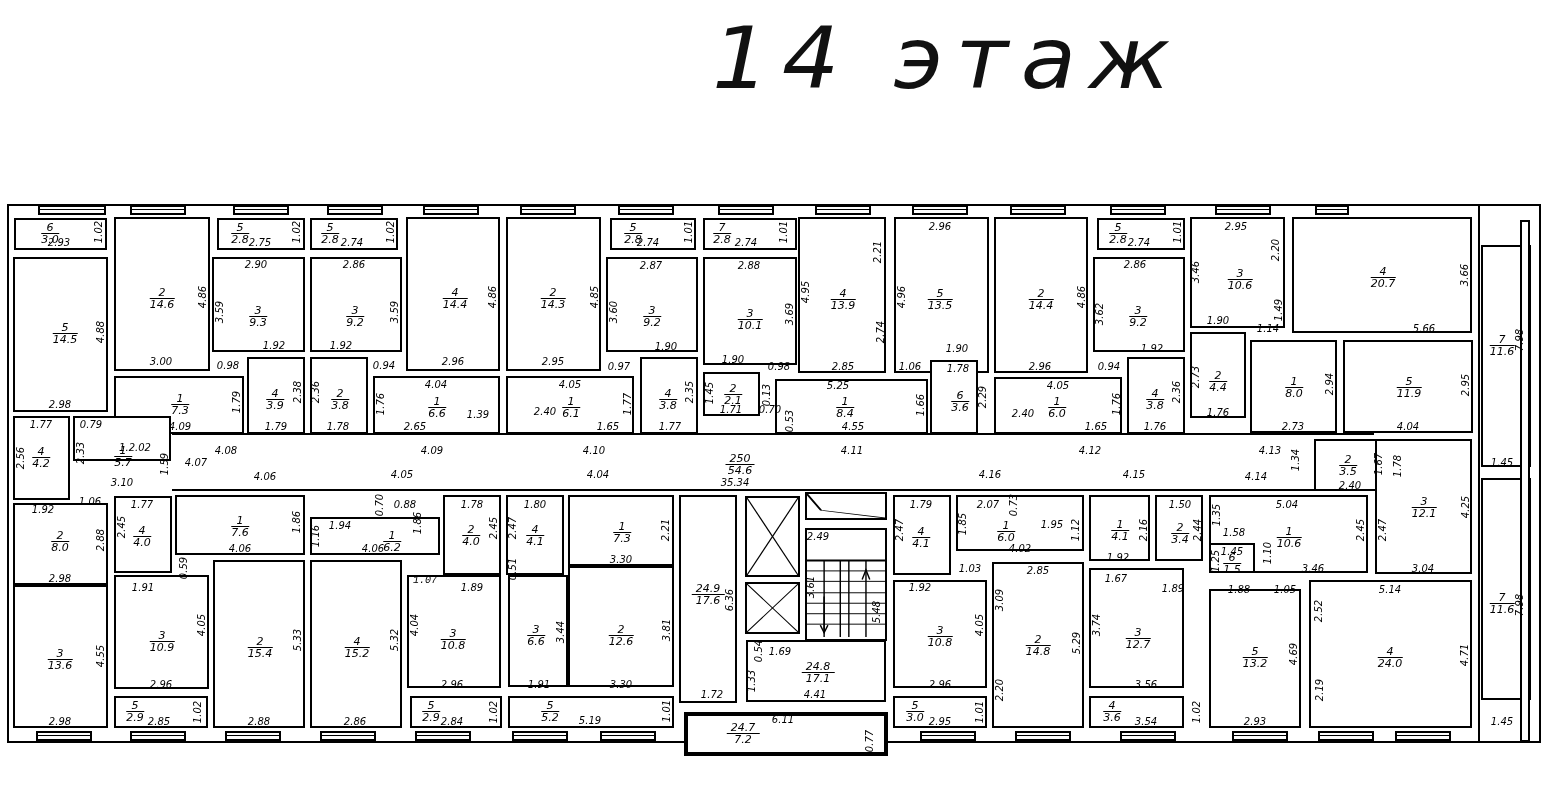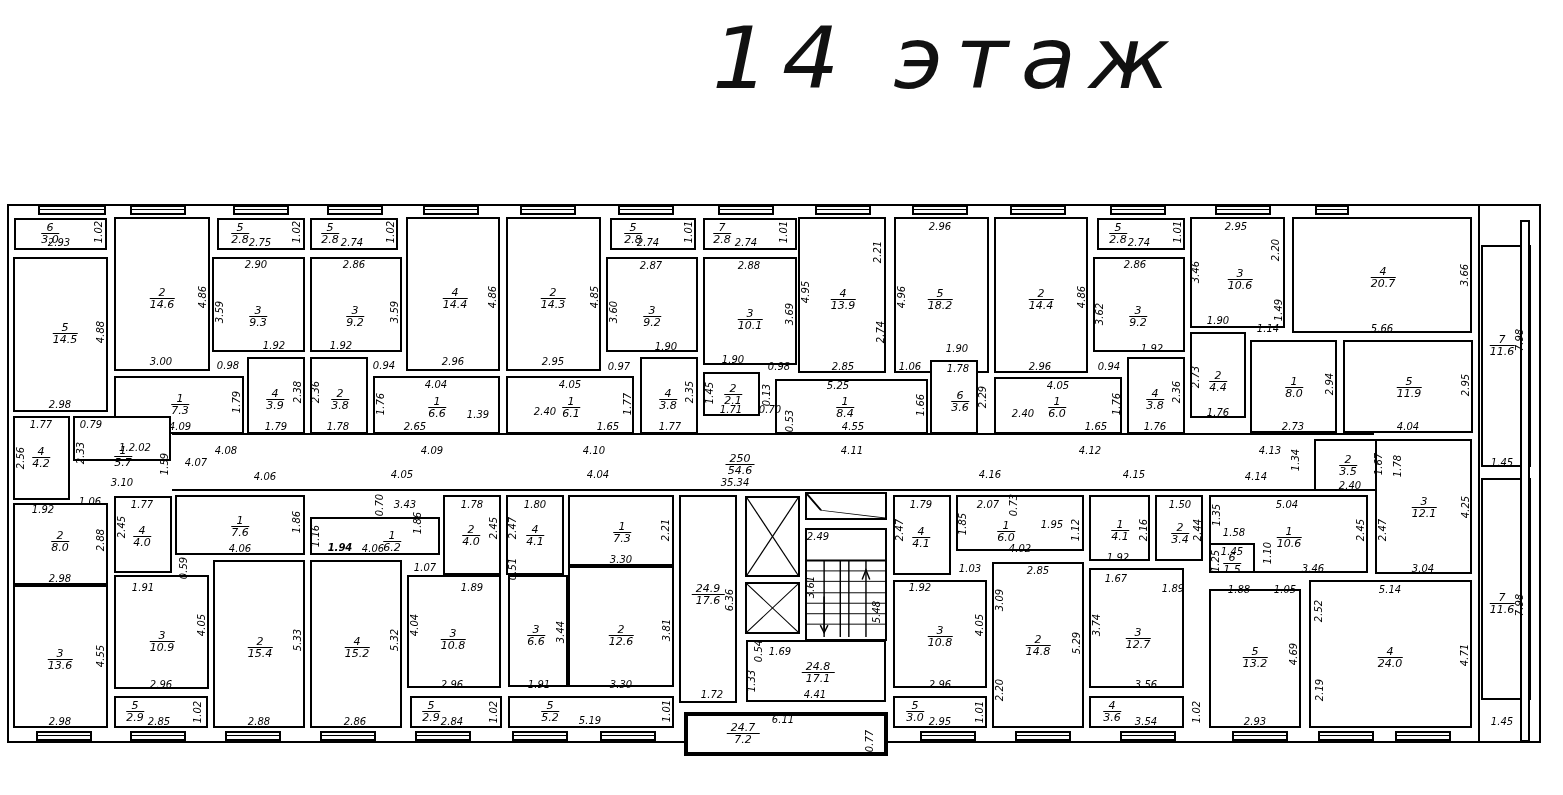--- a/index.html
+++ b/index.html
@@ -192,21 +192,21 @@
       <div class="lbl" style="left: 843px; top: 288px;">
         <span class="n">4</span>
         <span class="a">13.9</span>
       </div>
       <div class="lbl" style="left: 845px; top: 396px;">
         <span class="n">1</span>
         <span class="a">8.4</span>
       </div>
       <div class="lbl" style="left: 940px; top: 288px;">
         <span class="n">5</span>
-        <span class="a">18.2</span>
+        <span class="a">13.5</span>
       </div>
       <div class="lbl" style="left: 960px; top: 390px;">
         <span class="n">6</span>
         <span class="a">3.6</span>
       </div>
       <div class="lbl" style="left: 1041px; top: 288px;">
         <span class="n">2</span>
         <span class="a">14.4</span>
       </div>
       <div class="lbl" style="left: 1057px; top: 396px;">
@@ -521,21 +521,21 @@
       <div class="dim" style="left: 1023px; top: 409px;">2.40</div>
       <div class="dim" style="left: 1096px; top: 422px;">1.65</div>
       <div class="dim" style="left: 1139px; top: 238px;">2.74</div>
       <div class="dim" style="left: 1135px; top: 260px;">2.86</div>
       <div class="dim" style="left: 1152px; top: 344px;">1.92</div>
       <div class="dim" style="left: 1109px; top: 362px;">0.94</div>
       <div class="dim" style="left: 1155px; top: 422px;">1.76</div>
       <div class="dim" style="left: 1236px; top: 222px;">2.95</div>
       <div class="dim" style="left: 1218px; top: 316px;">1.90</div>
       <div class="dim" style="left: 1268px; top: 324px;">1.14</div>
-      <div class="dim" style="left: 1382px; top: 324px; text-align: center;">5.66</div>
+      <div class="dim" style="left: 1424px; top: 324px; text-align: center;">5.66</div>
       <div class="dim" style="left: 1218px; top: 408px;">1.76</div>
       <div class="dim" style="left: 1293px; top: 422px;">2.73</div>
       <div class="dim" style="left: 1408px; top: 422px;">4.04</div>
       <div class="dim" style="left: 226px; top: 446px;">4.08</div>
       <div class="dim" style="left: 196px; top: 458px;">4.07</div>
       <div class="dim" style="left: 432px; top: 446px;">4.09</div>
       <div class="dim" style="left: 594px; top: 446px;">4.10</div>
       <div class="dim" style="left: 852px; top: 446px;">4.11</div>
       <div class="dim" style="left: 1090px; top: 446px;">4.12</div>
       <div class="dim" style="left: 1270px; top: 446px;">4.13</div>
@@ -547,25 +547,25 @@
       <div class="dim" style="left: 735px; top: 478px;">35.34</div>
       <div class="dim" style="left: 990px; top: 470px;">4.16</div>
       <div class="dim" style="left: 1134px; top: 470px;">4.15</div>
       <div class="dim" style="left: 1256px; top: 472px;">4.14</div>
       <div class="dim" style="left: 43px; top: 505px;">1.92</div>
       <div class="dim" style="left: 90px; top: 497px;">1.06</div>
       <div class="dim" style="left: 60px; top: 574px;">2.98</div>
       <div class="dim" style="left: 142px; top: 500px;">1.77</div>
       <div class="dim" style="left: 143px; top: 583px;">1.91</div>
       <div class="dim" style="left: 240px; top: 544px;">4.06</div>
-      <div class="dim" style="left: 340px; top: 543px; font-weight: bold;">1.94</div>
-      <div class="dim" style="left: 405px; top: 500px;">3.43</div>
+      <div class="dim" style="left: 340px; top: 521px;">1.94</div>
+      <div class="dim" style="left: 405px; top: 500px;">0.88</div>
       <div class="dim" style="left: 373px; top: 544px;">4.06</div>
       <div class="dim" style="left: 472px; top: 500px;">1.78</div>
-      <div class="dim" style="left: 425px; top: 563px;">1.07</div>
+      <div class="dim" style="left: 425px; top: 576px; font-family: Liberation Mono, monospace;">1.07</div>
       <div class="dim" style="left: 472px; top: 583px;">1.89</div>
       <div class="dim" style="left: 535px; top: 500px;">1.80</div>
       <div class="dim" style="left: 621px; top: 555px;">3.30</div>
       <div class="dim" style="left: 818px; top: 532px;">2.49</div>
       <div class="dim" style="left: 780px; top: 647px;">1.69</div>
       <div class="dim" style="left: 815px; top: 690px;">4.41</div>
       <div class="dim" style="left: 712px; top: 690px;">1.72</div>
       <div class="dim" style="left: 783px; top: 715px;">6.11</div>
       <div class="dim" style="left: 921px; top: 500px;">1.79</div>
       <div class="dim" style="left: 988px; top: 500px;">2.07</div>

